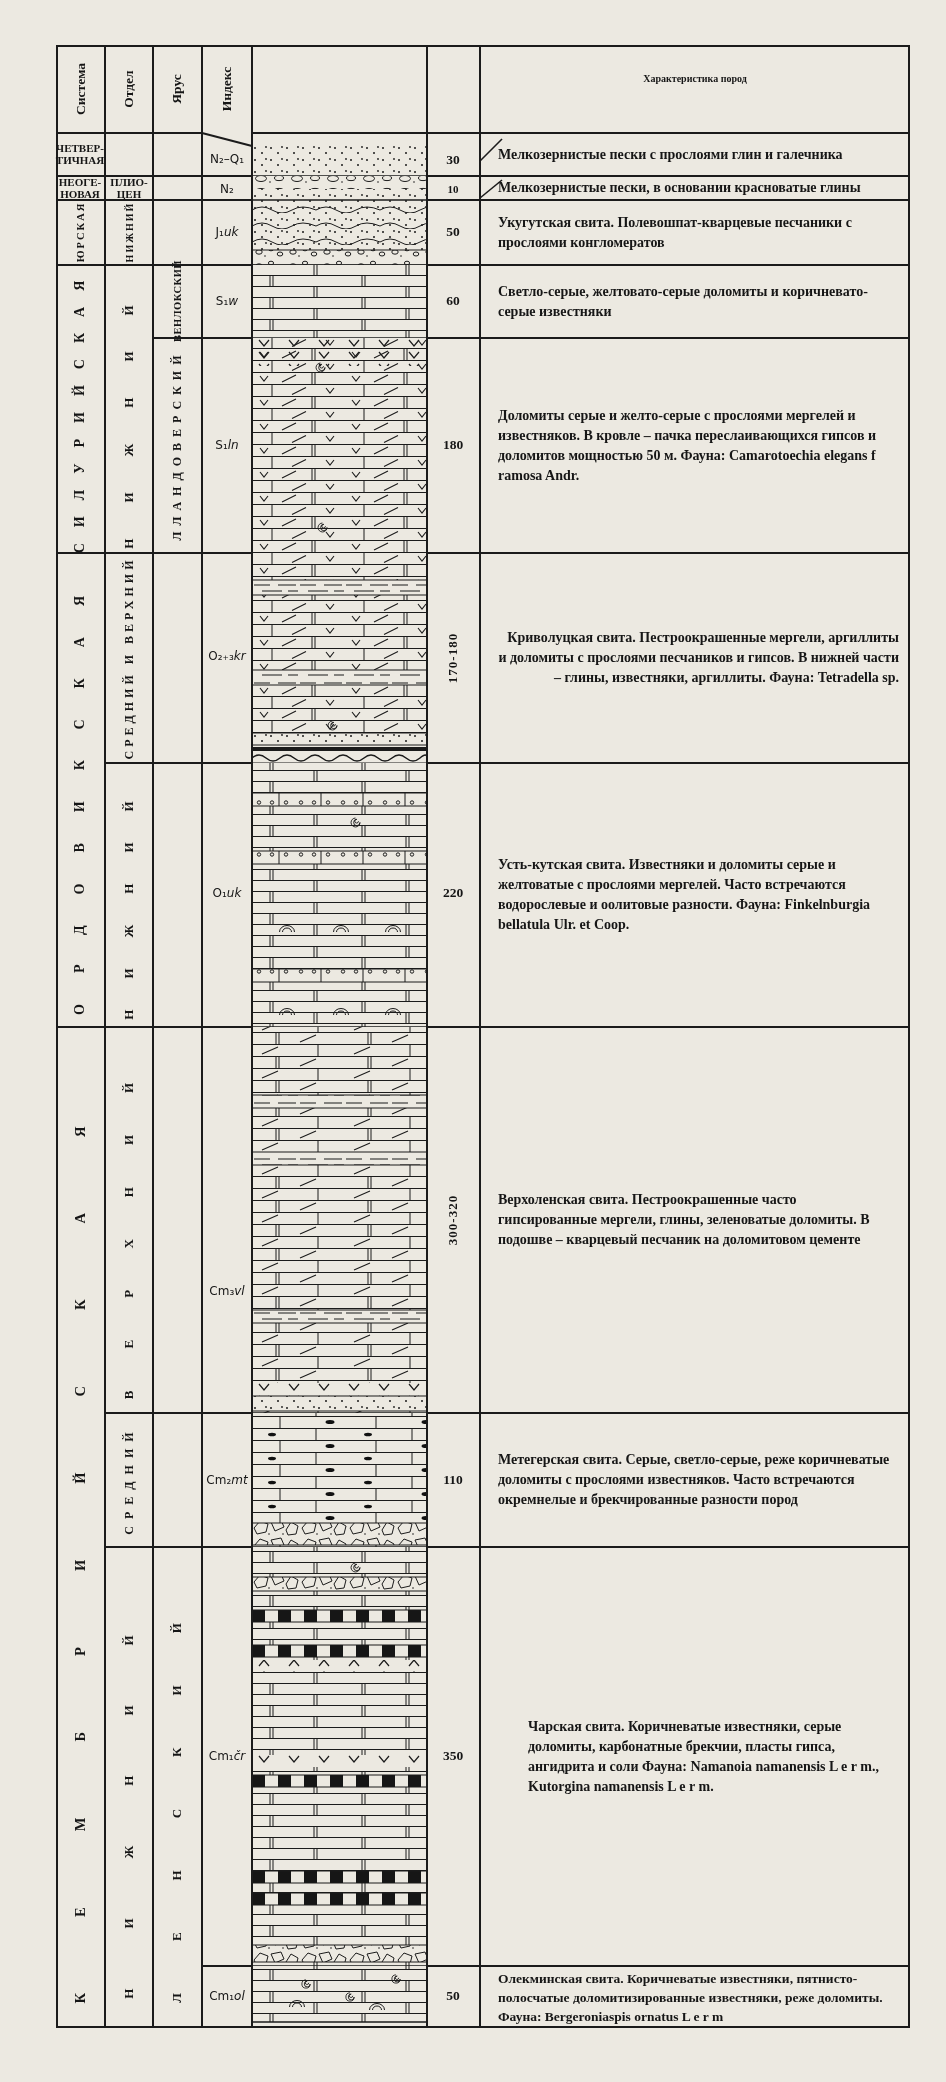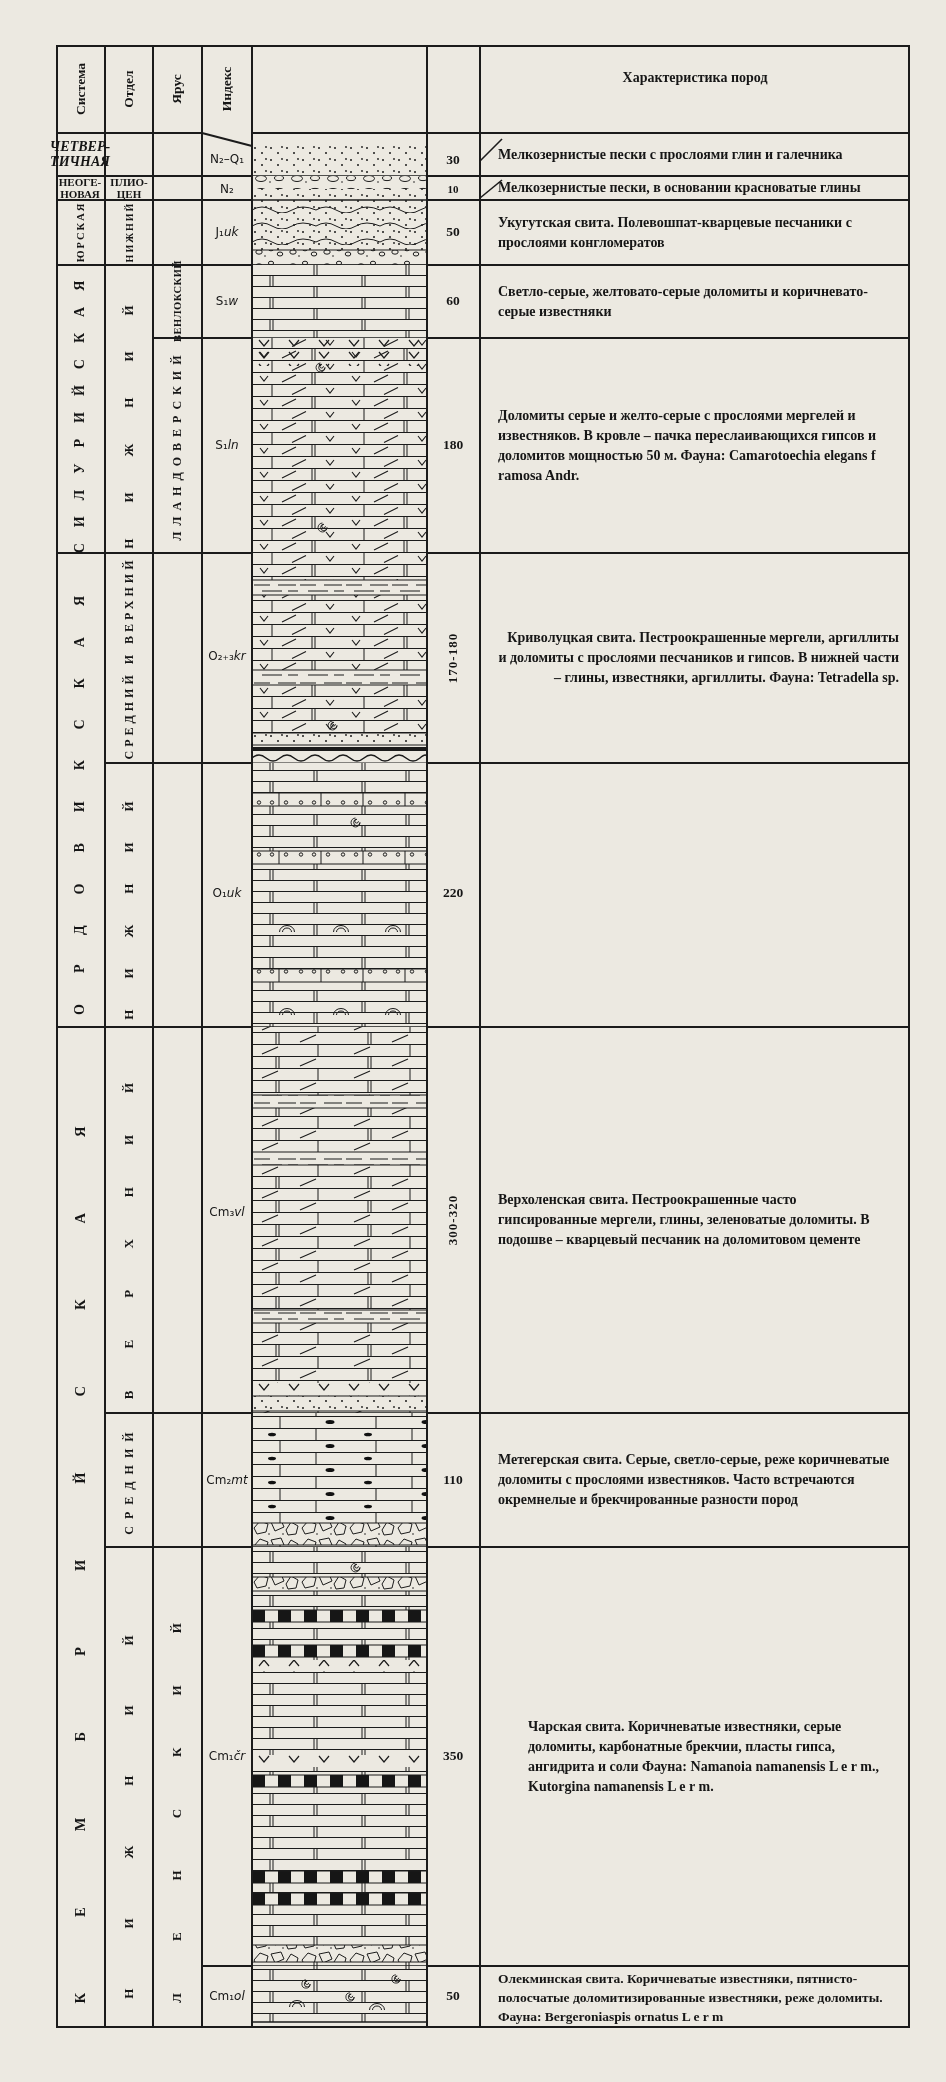--- a/index.html
+++ b/index.html
@@ -214,23 +214,23 @@
     <g stroke="#1b1b1b" stroke-width="1.6" fill="none">
       <path d="M480 161 L502 139"></path>
       <path d="M480 198 L502 180"></path>
     </g>
   </svg>
 
   <div class="vlab" style="left:81px;top:89px;font-size:13.5px;">Система</div>
   <div class="vlab" style="left:129px;top:89px;font-size:13.5px;">Отдел</div>
   <div class="vlab" style="left:177px;top:89px;font-size:13.5px;">Ярус</div>
   <div class="vlab" style="left:227px;top:89px;font-size:13.5px;">Индекс</div>
-  <div class="hlab" style="left:695px;top:78px;font-size:14px;">Характеристика пород</div>
-
-  <div class="hlab" style="left:80px;top:154px;font-size:14px;font-style:italic;">
+  <div class="hlab" style="left:695px;top:78px;font-size:10px;">Характеристика пород</div>
+
+  <div class="hlab" style="left:80px;top:154px;font-size:11px;">
     <span>ЧЕТВЕР-</span><br><span>ТИЧНАЯ</span>
   </div>
   <div class="hlab" style="left:80px;top:188px;font-size:11px;">
     <span>НЕОГЕ-</span><br><span>НОВАЯ</span>
   </div>
   <div class="vlab" style="left:80px;top:232px;font-size:10.5px;letter-spacing:2px;">ЮРСКАЯ</div>
   <div class="vlab" style="left:80px;top:409px;font-size:14px;letter-spacing:16px;">СИЛУРИЙСКАЯ</div>
   <div class="vlab" style="left:80px;top:790px;font-size:14px;letter-spacing:31px;">ОРДОВИКСКАЯ</div>
   <div class="vlab" style="left:80px;top:1527px;font-size:14.5px;letter-spacing:76px;">КЕМБРИЙСКАЯ</div>
 
@@ -256,21 +256,21 @@
   <div class="idx" style="left:227px;top:232px;">
     <span>J₁</span><span class="it">uk</span></div>
   <div class="idx" style="left:227px;top:301px;">
     <span>S₁</span><span class="it">w</span></div>
   <div class="idx" style="left:227px;top:445px;">
     <span>S₁</span><span class="it">ln</span></div>
   <div class="idx" style="left:227px;top:656px;">
     <span>O₂₊₃</span><span class="it">kr</span></div>
   <div class="idx" style="left:227px;top:893px;">
     <span>O₁</span><span class="it">uk</span></div>
-  <div class="idx" style="left:227px;top:1212px;">
+  <div class="idx" style="left:227px;top:1291px;">
     <span>Cm₃</span><span class="it">vl</span></div>
   <div class="idx" style="left:227px;top:1480px;">
     <span>Cm₂</span><span class="it">mt</span></div>
   <div class="idx" style="left:227px;top:1756px;text-align:center;">
     <span>Cm₁</span><span class="it">čr</span></div>
   <div class="idx" style="left:227px;top:1996px;">
     <span>Cm₁</span><span class="it">ol</span></div>
 
   <div class="num" style="left:453px;top:160px;">30</div>
   <div class="num" style="left:453px;top:189px;font-size:11px;">10</div>
@@ -295,20 +295,23 @@
     </div>
   <div class="desc-cell" style="top:265px;height:73px;">
     <p><span>Светло-серые, желтовато-серые доломиты и коричневато-серые известняки</span></p>
     </div>
   <div class="desc-cell" style="top:338px;height:215px;">
     <p><span>Доломиты серые и желто-серые с прослоями мергелей и известняков. В кровле – пачка переслаивающихся гипсов и доломитов мощностью 50 м. Фауна: </span><span class="it">Camarotoechia elegans</span><span> f </span><span class="it">ramosa</span><span> Andr.</span></p>
     </div>
   <div class="desc-cell" style="top:553px;height:210px;text-align:right;">
     <p><span>Криволуцкая свита. Пестроокрашенные мергели, аргиллиты и доломиты с прослоями песчаников и гипсов. В нижней части – глины, известняки, аргиллиты. Фауна: </span><span class="it">Tetradella</span><span> sp.</span></p>
     </div>
+  <div class="desc-cell" style="top:763px;height:264px;">
+    <p><span>Усть-кутская свита. Известняки и доломиты серые и желтоватые с прослоями мергелей. Часто встречаются водорослевые и оолитовые разности. Фауна: </span><span class="it">Finkelnburgia bellatula</span><span> Ulr. et Coop.</span></p>
+    </div>
   <div class="desc-cell" style="top:1027px;height:386px;">
     <p><span>Верхоленская свита. Пестроокрашенные часто гипсированные мергели, глины, зеленоватые доломиты. В подошве – кварцевый песчаник на доломитовом цементе</span></p>
     </div>
   <div class="desc-cell" style="top:1413px;height:134px;">
     <p><span>Метегерская свита. Серые, светло-серые, реже коричневатые доломиты с прослоями известняков. Часто встречаются окремнелые и брекчированные разности пород</span></p>
     </div>
   <div class="desc-cell" style="top:1547px;height:419px;padding-left:48px;">
     <p><span>Чарская свита. Коричневатые известняки, серые доломиты, карбонатные брекчии, пласты гипса, ангидрита и соли Фауна: </span><span class="it">Namanoia namanensis</span><span> L e r m., </span><span class="it">Kutorgina namanensis</span><span> L e r m.</span></p>
     </div>
   <div class="desc-cell" style="top:1966px;height:62px;font-size:13.5px;line-height:19px;">

